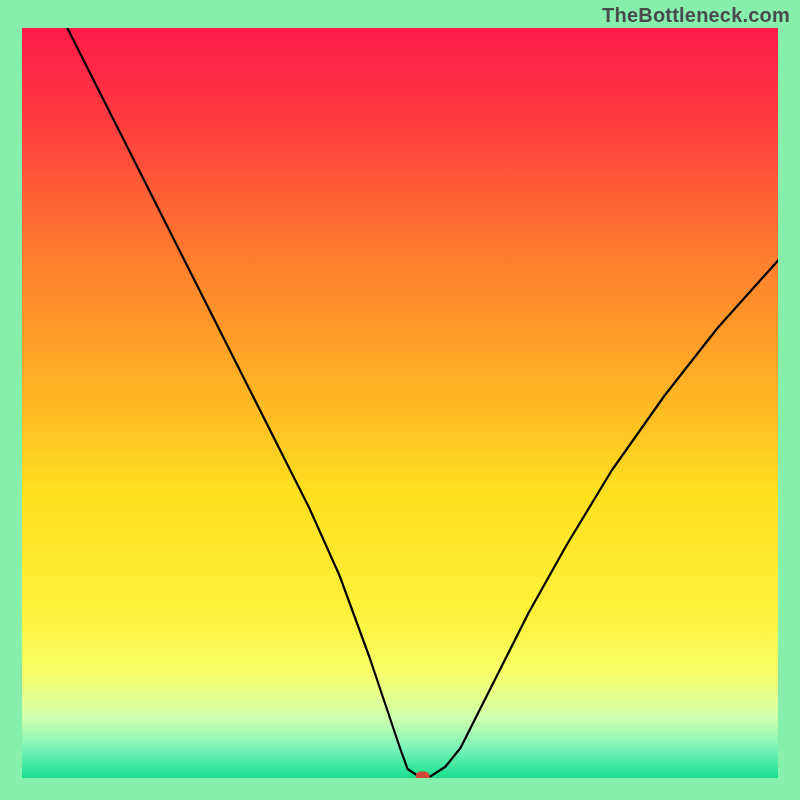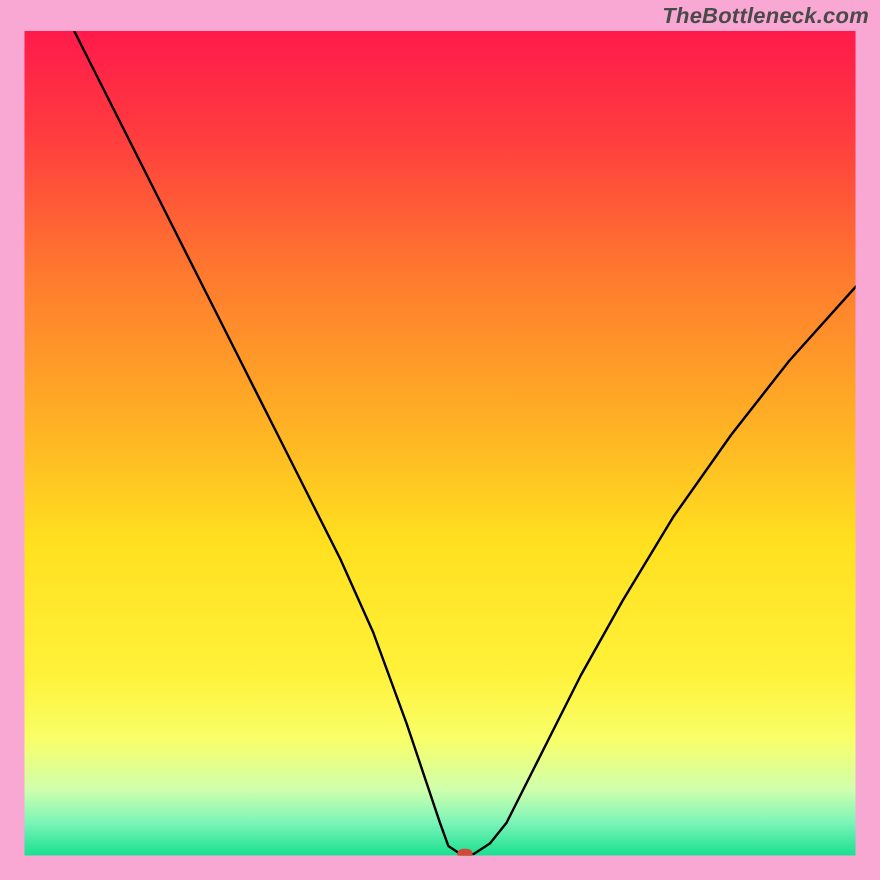--- a/index.html
+++ b/index.html
@@ -8,22 +8,21 @@
     width: 800px;
     height: 800px;
     background: #000;
     font-family: Arial, Helvetica, sans-serif;
     overflow: hidden;
   }
   .frame {
     position: relative;
     width: 800px;
     height: 800px;
-    background: #f9a8d4;
-    font-style: italic;
+    background: #86efac;
   }
   .watermark {
     position: absolute;
     top: 4px;
     right: 10px;
     color: #4a4a4a;
     font-size: 20px;
     font-weight: 600;
     letter-spacing: 0.2px;
     z-index: 5;

